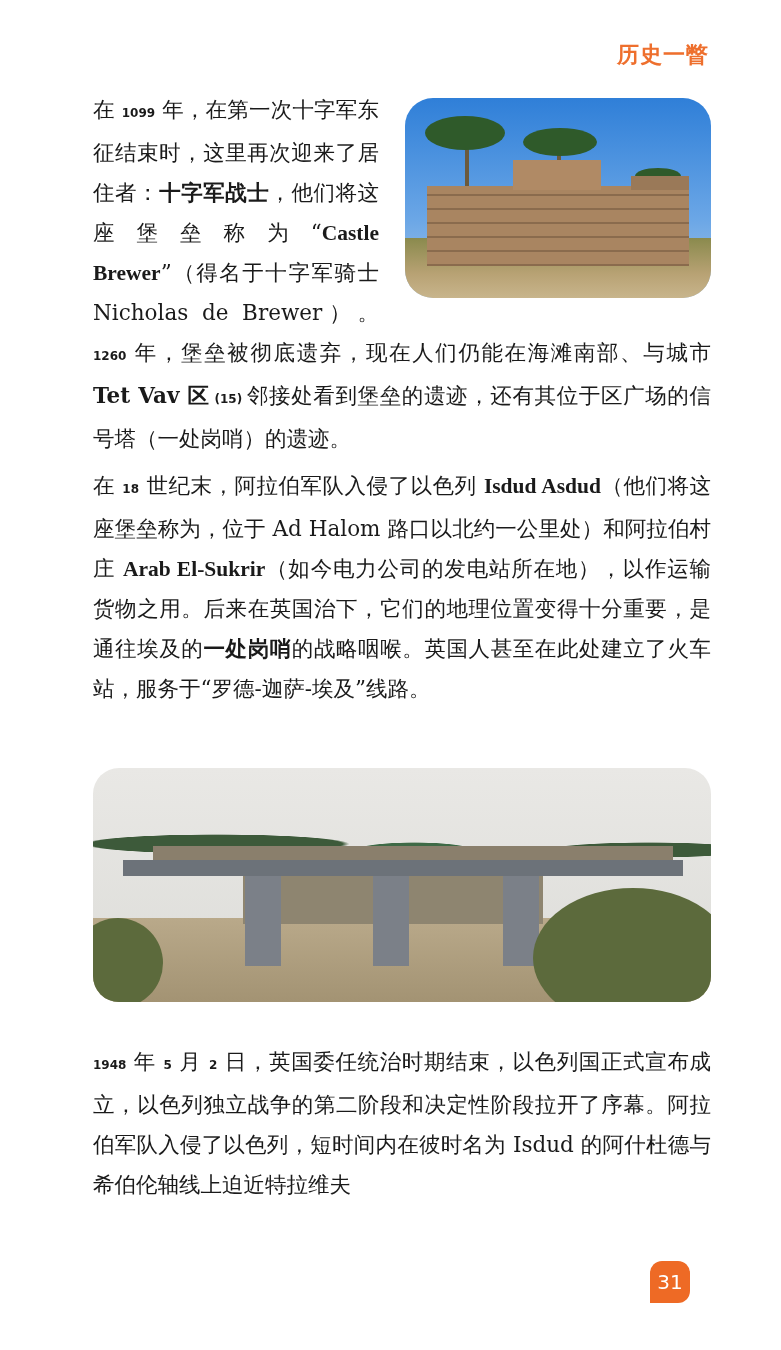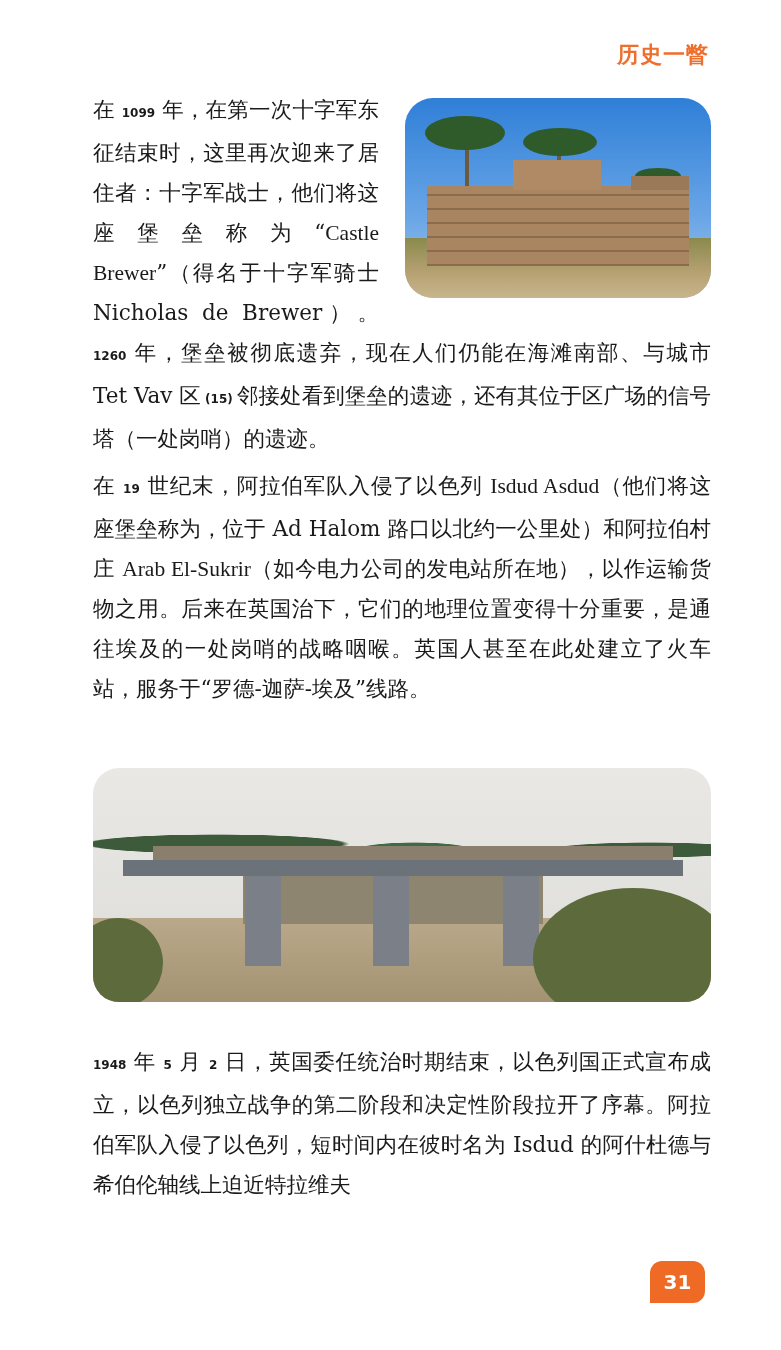--- a/index.html
+++ b/index.html
@@ -6,21 +6,21 @@
   body { width: 781px; height: 1350px; position: relative; overflow: hidden;
          font-family: "DejaVu Serif", "Liberation Serif", serif; color: #1a1a1a; }
   .header { position: absolute; right: 72px; top: 40px; font-size: 22px; font-weight: bold;
             color: #ee6f2d; letter-spacing: 1px; }
   .text { position: absolute; left: 93px; width: 618px; font-size: 21.5px; line-height: 40px;
           text-align: justify; }
   .p1 { top: 90px; }
   .p1-float-img { float: right; width: 306px; height: 200px; margin: 8px 0 8px 26px;
                   border-radius: 28px; overflow: hidden; position: relative; }
   .num { font-family: "DejaVu Sans", sans-serif; font-weight: bold; font-size: 12px; }
-  .b { font-weight: normal; margin-top: 13px; }
+  .b { font-weight: bold; margin-top: 13px; }
   .latin { font-family: "Liberation Serif", serif; }
   .p2 { top: 466px; }
   .p3 { top: 1042px; }
 
   
   .sky1 { position: absolute; inset: 0; background: linear-gradient(#2f7fd8, #6aa6e6 60%, #a7c7e8); }
   .ground1 { position: absolute; left: 0; right: 0; bottom: 0; height: 60px;
              background: linear-gradient(#8a8a4d, #b8a274 60%, #c8b58c); }
   .wall1 { position: absolute; left: 22px; width: 262px; top: 88px; height: 80px;
            background: repeating-linear-gradient(0deg, #8a6b4d 0 2px, #a98561 2px 14px); }
@@ -38,23 +38,23 @@
                         radial-gradient(ellipse at 52% 70%, #3e6a46 0 12%, transparent 13%),
                         radial-gradient(ellipse at 90% 70%, #3d5a3a 0 12%, transparent 13%); }
   .ground2 { position: absolute; left: 0; right: 0; top: 150px; bottom: 0;
              background: linear-gradient(#b9a98a, #a39373); }
   .deck { position: absolute; left: 30px; width: 560px; top: 92px; height: 16px; background: #6c7279; }
   .rail { position: absolute; left: 60px; width: 520px; top: 78px; height: 14px; background: #8a7f6c; }
   .pier { position: absolute; top: 108px; width: 36px; height: 90px; background: #7b8088; }
   .arches { position: absolute; left: 150px; width: 300px; top: 108px; height: 48px; background: #8e8570; }
   .bush { position: absolute; border-radius: 50%; background: #5c6a3c; }
 
-  .page-num { position: absolute; left: 650px; top: 1261px; width: 55px; height: 42px;
+  .page-num { position: absolute; left: 650px; top: 1261px; width: 40px; height: 42px;
               background: #ee6a25; border-radius: 12px 12px 12px 0; color: #fff;
-              font-family: "DejaVu Sans", sans-serif; font-weight: bold; font-size: 20px;
+              font-family: "DejaVu Sans", sans-serif; font-weight: normal; font-size: 20px;
               display: flex; align-items: center; justify-content: center; }
 </style>
 </head>
 <body>
 
 <div class="header">历史一瞥</div>
 
 <div class="text p1">
   <div class="p1-float-img">
     <div class="sky1"></div>
@@ -65,21 +65,21 @@
     <div class="frond" style="left:230px;top:70px;width:46px;height:16px;"></div>
     <div class="ground1"></div>
     <div class="wall1"></div>
     <div class="wall1top"></div>
     <div class="wall1r"></div>
   </div>
   <span>在 </span><span class="num">1099</span><span> 年，在第一次十字军东征结束时，这里再次迎来了居住者：</span><span class="b">十字军战士</span><span>，他们将这座堡垒称为“</span><span class="b latin">Castle Brewer</span><span>”（得名于十字军骑士 Nicholas de Brewer）。</span><span class="num">1260</span><span> 年，堡垒被彻底遗弃，现在人们仍能在海滩南部、与城市 </span><span class="b">Tet Vav 区</span><span class="num"> (15) </span><span>邻接处看到堡垒的遗迹，还有其位于区广场的信号塔（一处岗哨）的遗迹。</span>
 </div>
 
 <div class="text p2">
-  <span>在 </span><span class="num">19</span><span> 世纪末，阿拉伯军队入侵了以色列 </span><span class="b latin">Isdud Asdud</span><span>（他们将这座堡垒称为，位于 Ad Halom 路口以北约一公里处）和阿拉伯村庄 </span><span class="b latin">Arab El-Sukrir</span><span>（如今电力公司的发电站所在地），以作运输货物之用。后来在英国治下，它们的地理位置变得十分重要，是通往埃及的</span><span class="b">一处岗哨</span><span>的战略咽喉。英国人甚至在此处建立了火车站，服务于“罗德-迦萨-埃及”线路。</span>
+  <span>在 </span><span class="num">18</span><span> 世纪末，阿拉伯军队入侵了以色列 </span><span class="b latin">Isdud Asdud</span><span>（他们将这座堡垒称为，位于 Ad Halom 路口以北约一公里处）和阿拉伯村庄 </span><span class="b latin">Arab El-Sukrir</span><span>（如今电力公司的发电站所在地），以作运输货物之用。后来在英国治下，它们的地理位置变得十分重要，是通往埃及的</span><span class="b">一处岗哨</span><span>的战略咽喉。英国人甚至在此处建立了火车站，服务于“罗德-迦萨-埃及”线路。</span>
 </div>
 
 <div class="img2">
   <div class="sky2"></div>
   <div class="trees2"></div>
   <div class="ground2"></div>
   <div class="arches"></div>
   <div class="rail"></div>
   <div class="deck"></div>
   <div class="pier" style="left:152px;"></div>

